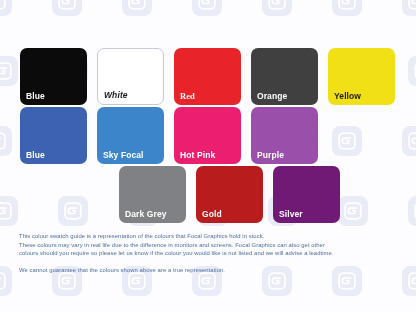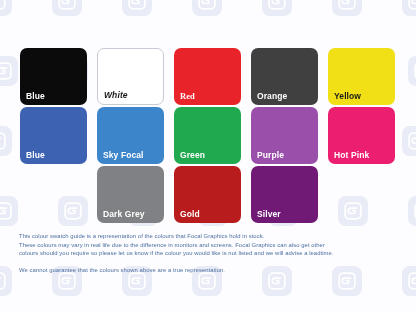--- a/index.html
+++ b/index.html
@@ -324,33 +324,30 @@
         <span class="swatch-label" style="color: rgb(26, 26, 26);">Yellow</span>
       </div>
     </div>
     <div class="swatch-row">
       <div class="swatch" style="background: rgb(61, 98, 178);">
         <span class="swatch-label" style="color: rgb(255, 255, 255);">Blue</span>
       </div>
       <div class="swatch" style="background: rgb(61, 133, 203);">
         <span class="swatch-label" style="color: rgb(255, 255, 255);">Sky Focal</span>
       </div>
-      <div class="swatch" style="background: rgb(33, 169, 79);">
-        <span class="swatch-label" style="color: rgb(255, 255, 255);">Green</span>
+      <div class="swatch" style="background: rgb(236, 30, 112);">
+        <span class="swatch-label" style="color: rgb(255, 255, 255);">Hot Pink</span>
       </div>
       <div class="swatch" style="background: rgb(154, 80, 171);">
         <span class="swatch-label" style="color: rgb(255, 255, 255);">Purple</span>
       </div>
-      <div class="swatch" style="background: rgb(236, 30, 112);">
-        <span class="swatch-label" style="color: rgb(255, 255, 255);">Hot Pink</span>
-      </div>
     </div>
     <div class="swatch-row">
       <div class="swatch-spacer"></div>
-      <div class="swatch" style="background: rgb(128, 129, 132);">
+      <div class="swatch" style="background: rgb(128, 129, 132); margin-left: 22px;">
         <span class="swatch-label" style="color: rgb(255, 255, 255);">Dark Grey</span>
       </div>
       <div class="swatch" style="background: #b91c1c;">
         <span class="swatch-label" style="color: rgb(255, 255, 255);">Gold</span>
       </div>
       <div class="swatch" style="background: #701a75;">
         <span class="swatch-label" style="color: rgb(255, 255, 255);">Silver</span>
       </div>
     </div>
   </div>

